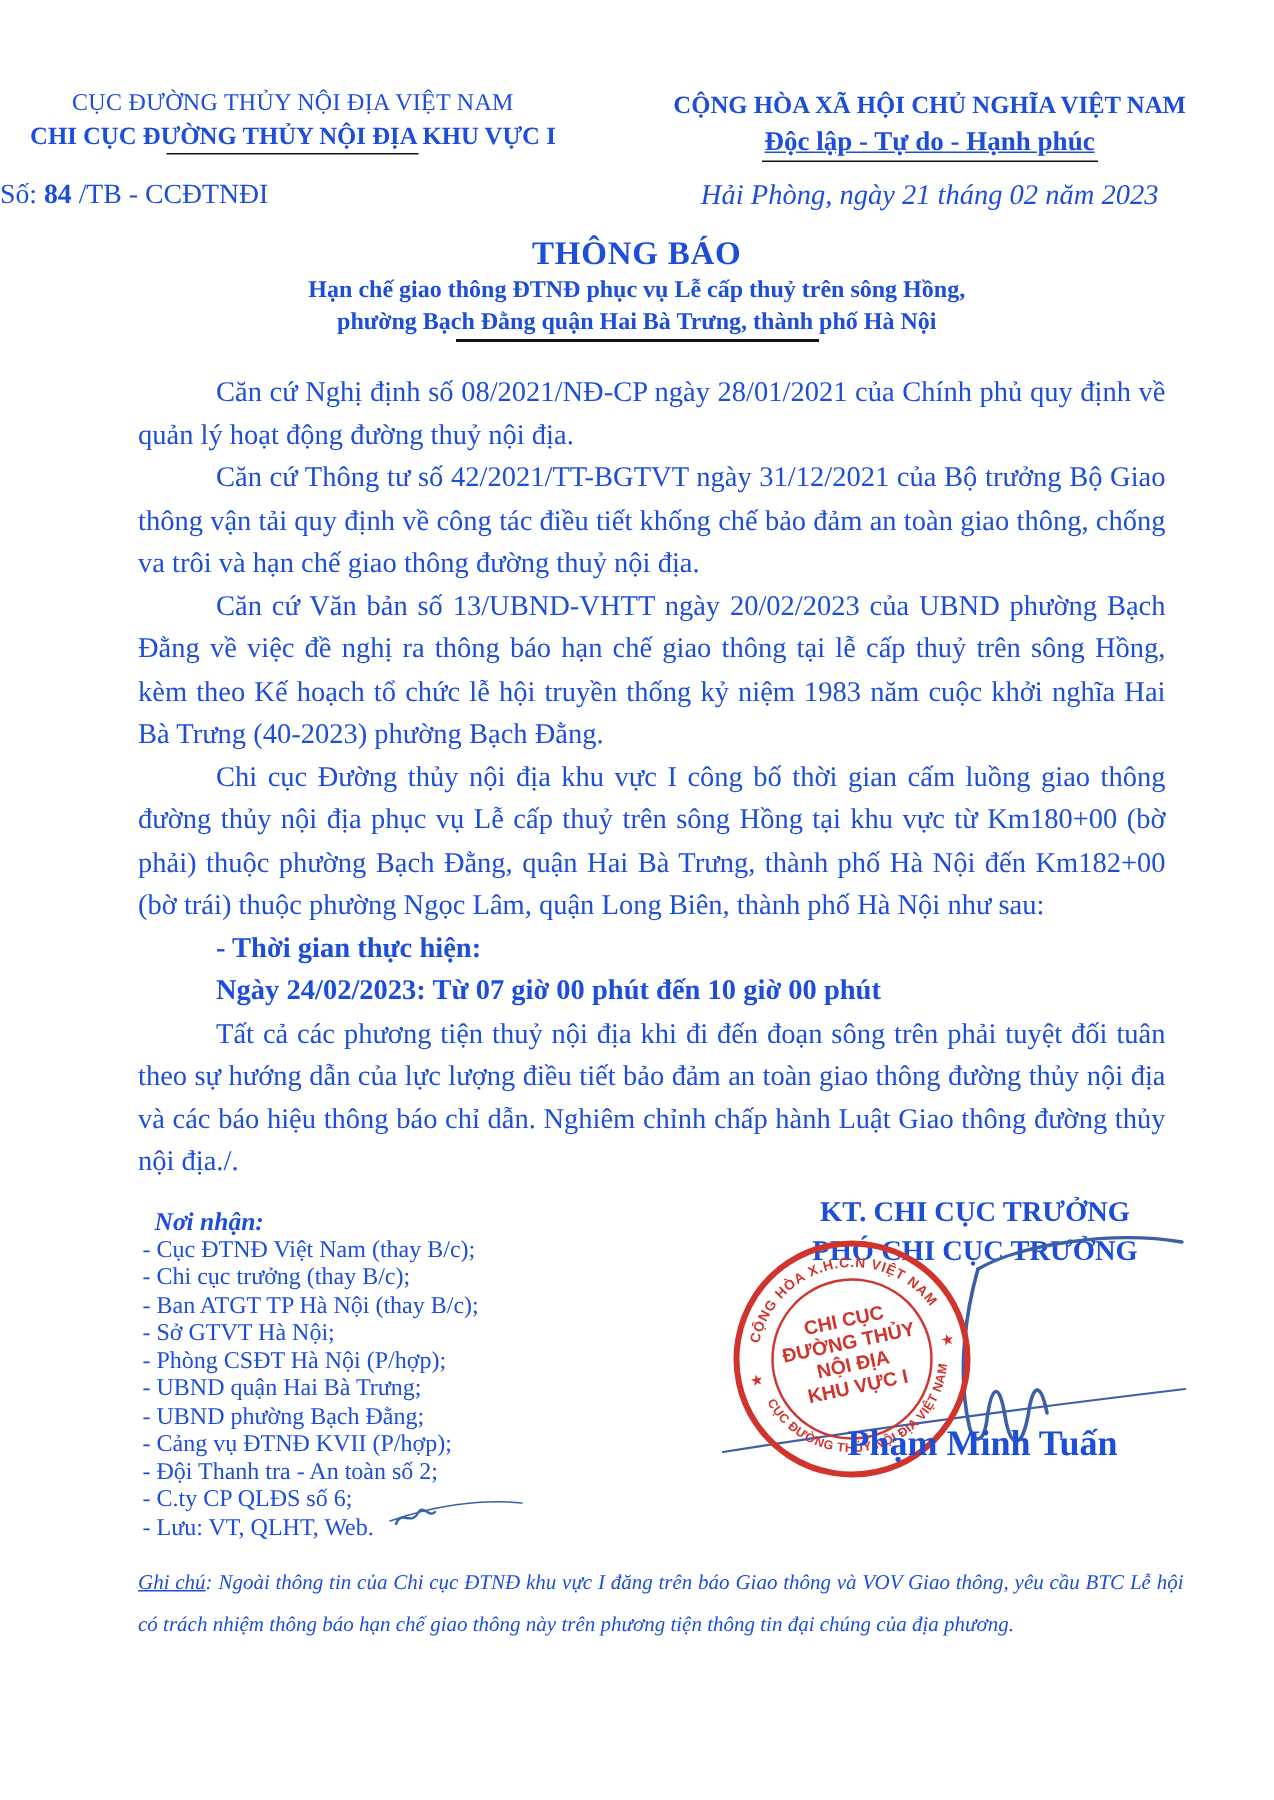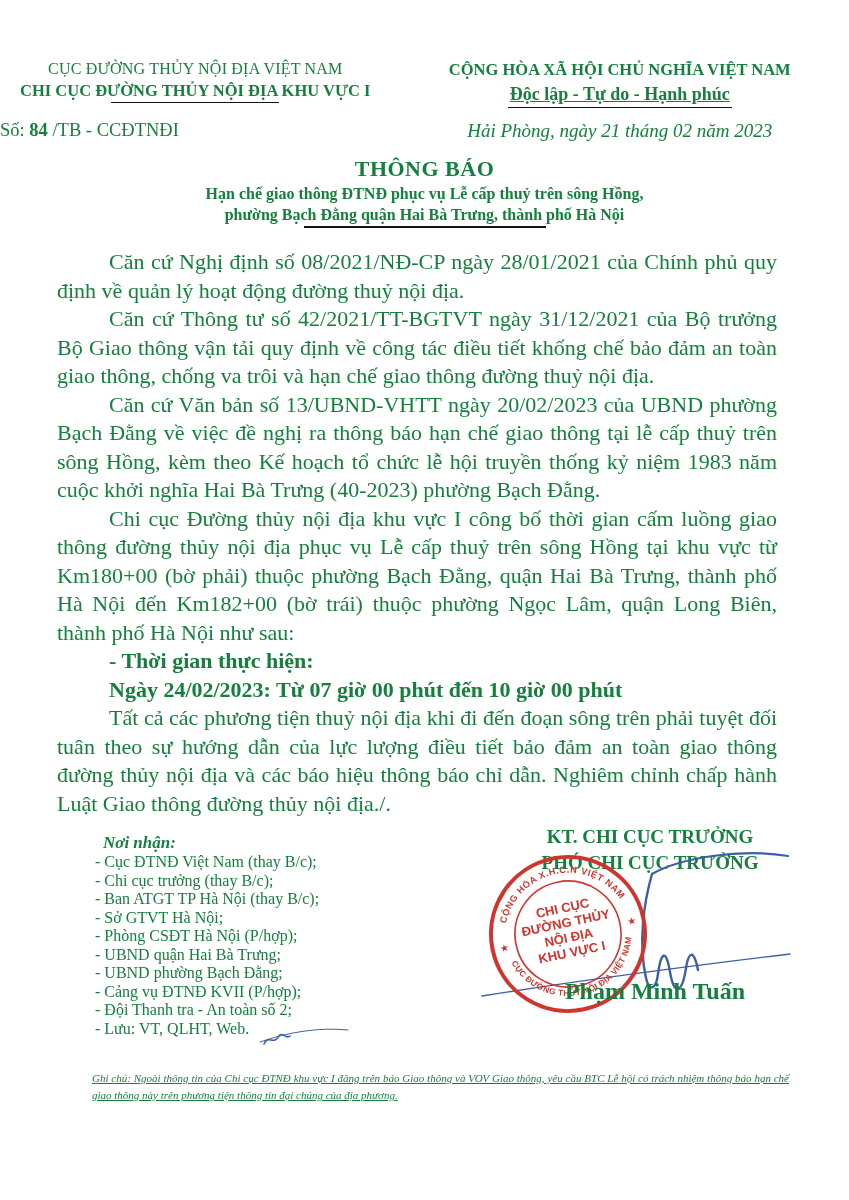--- a/index.html
+++ b/index.html
@@ -2,21 +2,21 @@
 <html><head>
 <meta charset="utf-8">
 <style>
   html,body{margin:0;padding:0;background:#9a9a9a;}
   .page{
     position:relative;
     width:849px;height:1200px;
     margin:0 auto;
     background:#ffffff;
     font-family:"Liberation Serif","DejaVu Serif",serif;
-    color:#15803d;
+    color:#1d4ed8;
     overflow:hidden;
   }
   
   .hdr{display:flex;padding-top:60px;}
   .hdr-left{width:46%;text-align:center;}
   .hdr-right{width:54%;text-align:center;}
   .agency-parent{font-size:16px;letter-spacing:.2px;}
   .agency{font-size:16.5px;font-weight:bold;margin-top:3px;}
   .agency-underline{width:168px;border-bottom:1.5px solid #141414;margin:1px auto 0;}
   .nation{font-size:16.5px;font-weight:bold;}
@@ -25,38 +25,38 @@
   .numrow{display:flex;margin-top:12px;}
   .num-cell{width:46%;text-align:left;font-size:18.5px;}
   .num-cell b{font-weight:bold;}
   .date-cell{width:54%;text-align:center;font-style:italic;font-size:19px;}
   
   .titleblk{text-align:center;margin-top:14px;}
   .t-main{font-size:22px;font-weight:bold;letter-spacing:.5px;}
   .t-sub{font-size:16px;font-weight:bold;margin-top:3px;}
   .t-underline{width:242px;border-bottom:2px solid #141414;margin:2px auto 0;}
   
-  .body{margin:20px 72px 0 57px;text-align:justify;
-        font-size:22px;line-height:28.5px;}
+  .body{margin:20px 72px 0 92px;text-align:justify;
+        font-size:19px;line-height:28.5px;}
   .body p{margin:0;text-indent:52px;}
   .body p.bold{font-weight:bold;}
   
   .bottom{position:relative;height:240px;margin-top:6px;}
   .recipients{position:absolute;left:95px;top:8px;font-size:16px;line-height:18.5px;}
   .rh{font-weight:bold;font-style:italic;font-size:17px;line-height:21px;margin-left:8px;}
   .sign-titles{position:absolute;left:505px;top:0;width:290px;text-align:center;
                font-weight:bold;font-size:19px;line-height:26px;}
   .signer{position:absolute;left:550px;top:154px;width:210px;text-align:center;
           font-weight:bold;font-size:24px;}
   .stamp-svg{position:absolute;left:482px;top:24px;}
   .ink-svg{position:absolute;left:440px;top:8px;pointer-events:none;}
   .initials-svg{position:absolute;left:258px;top:200px;}
   
-  .footnote{margin:6px 60px 0 92px;font-style:italic;font-size:11px;
-            line-height:17px;text-align:justify;text-decoration:underline;}
+  .footnote{margin:6px 60px 0 92px;font-style:italic;font-size:14px;
+            line-height:28px;text-align:justify;}
   .footnote .gc{text-decoration:underline;}
   
   .stamp-arc{font-family:"Liberation Sans","DejaVu Sans",sans-serif;font-weight:bold;}
   .stamp-center{font-family:"Liberation Sans","DejaVu Sans",sans-serif;font-weight:bold;}
 </style>
 </head>
 <body>
 
 <div class="page">
 
@@ -104,20 +104,21 @@
       <div class="rh">Nơi nhận:</div>
       <div class="ri">- Cục ĐTNĐ Việt Nam (thay B/c);</div>
       <div class="ri">- Chi cục trưởng (thay B/c);</div>
       <div class="ri">- Ban ATGT TP Hà Nội (thay B/c);</div>
       <div class="ri">- Sở GTVT Hà Nội;</div>
       <div class="ri">- Phòng CSĐT Hà Nội (P/hợp);</div>
       <div class="ri">- UBND quận Hai Bà Trưng;</div>
       <div class="ri">- UBND phường Bạch Đằng;</div>
       <div class="ri">- Cảng vụ ĐTNĐ KVII (P/hợp);</div>
       <div class="ri">- Đội Thanh tra - An toàn số 2;</div>
+      <div class="ri">- C.ty CP QLĐS số 6;</div>
       <div class="ri">- Lưu: VT, QLHT, Web.</div>
     </div>
 
     <div class="sign-titles">
       <div>KT. CHI CỤC TRƯỞNG</div>
       <div>PHÓ CHI CỤC TRƯỞNG</div>
     </div>
 
     <svg class="ink-svg" width="360" height="195" viewBox="0 0 360 195">
       <g fill="none" stroke="#3c5fa7" stroke-width="2" stroke-linecap="round">

